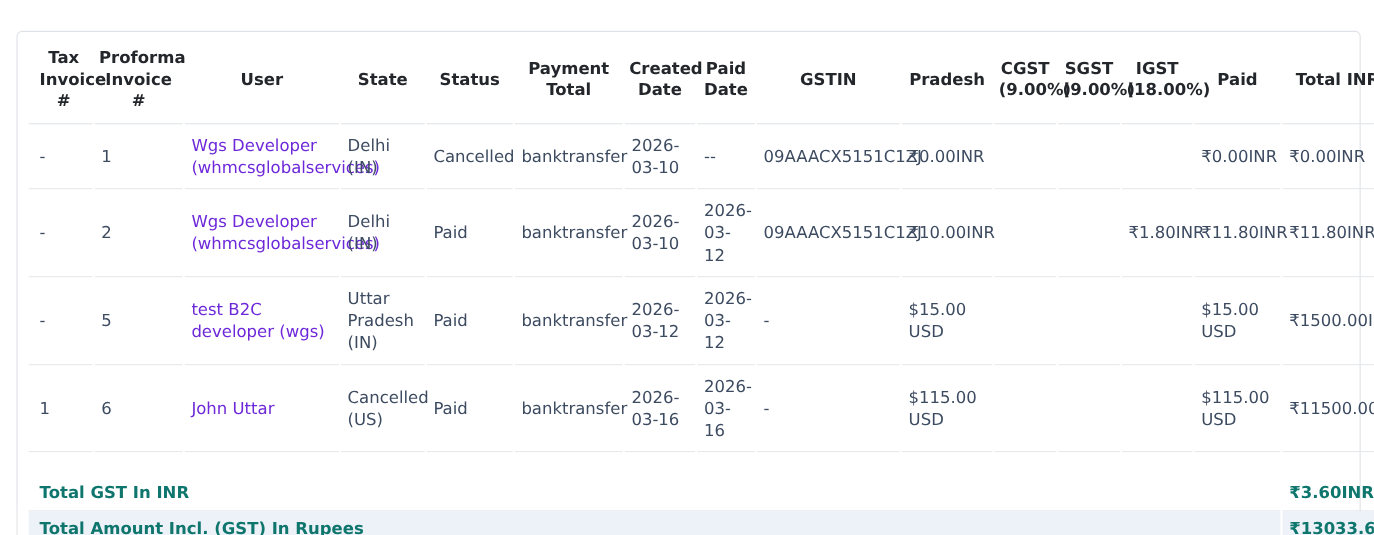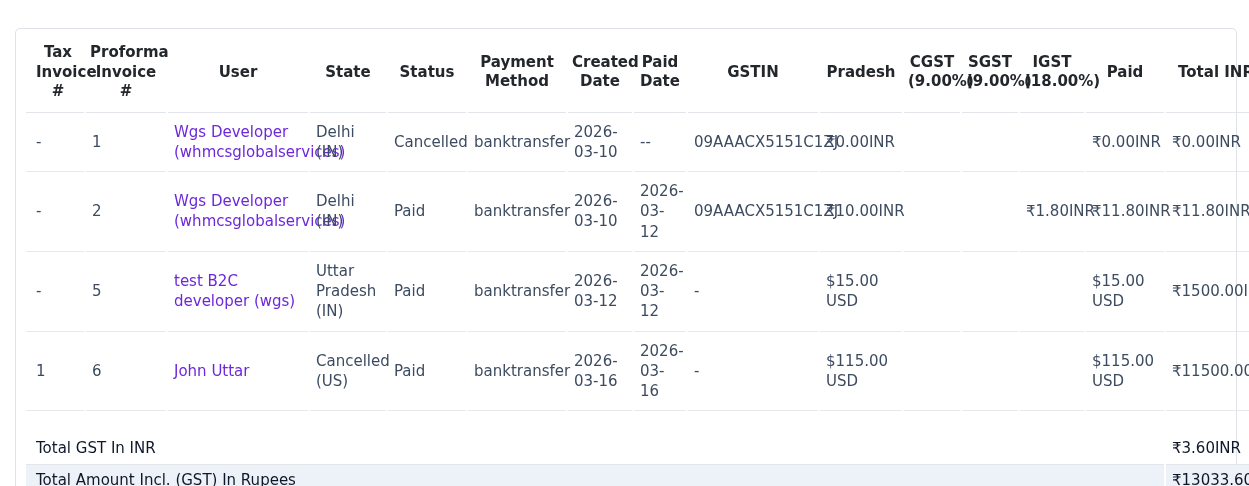--- a/index.html
+++ b/index.html
@@ -45,22 +45,22 @@
   .invoice-table a.user-link {
     color: #6d28d9;
     text-decoration: none;
   }
   .invoice-table tr.spacer-row td {
     border-bottom: none;
     height: 22px;
     padding: 0;
   }
   .invoice-table tr.total-row td {
-    font-weight: 400;
-    color: #0f172a;
+    font-weight: 700;
+    color: #0f766e;
     padding: 5px 6px;
     border-bottom: 1px solid #e2e5e9;
   }
   .invoice-table tr.total-row td.total-label { padding-left: 10px; }
   .invoice-table tr.total-row.alt td { background: #edf1f8; }
 </style>
 </head>
 <body>
 
 <div class="page">
@@ -83,21 +83,21 @@
           <col style="width:78px">
           <col style="width:100px">
       </colgroup>
       <thead>
         <tr>
             <th>Tax Invoice #</th>
             <th>Proforma Invoice #</th>
             <th>User</th>
             <th>State</th>
             <th>Status</th>
-            <th>Payment Method</th>
+            <th>Payment Total</th>
             <th>Created Date</th>
             <th>Paid Date</th>
             <th>GSTIN</th>
             <th>Pradesh</th>
             <th>CGST (9.00%)</th>
             <th>SGST (9.00%)</th>
             <th>IGST (18.00%)</th>
             <th>Paid</th>
             <th>Total INR</th>
           </tr>

